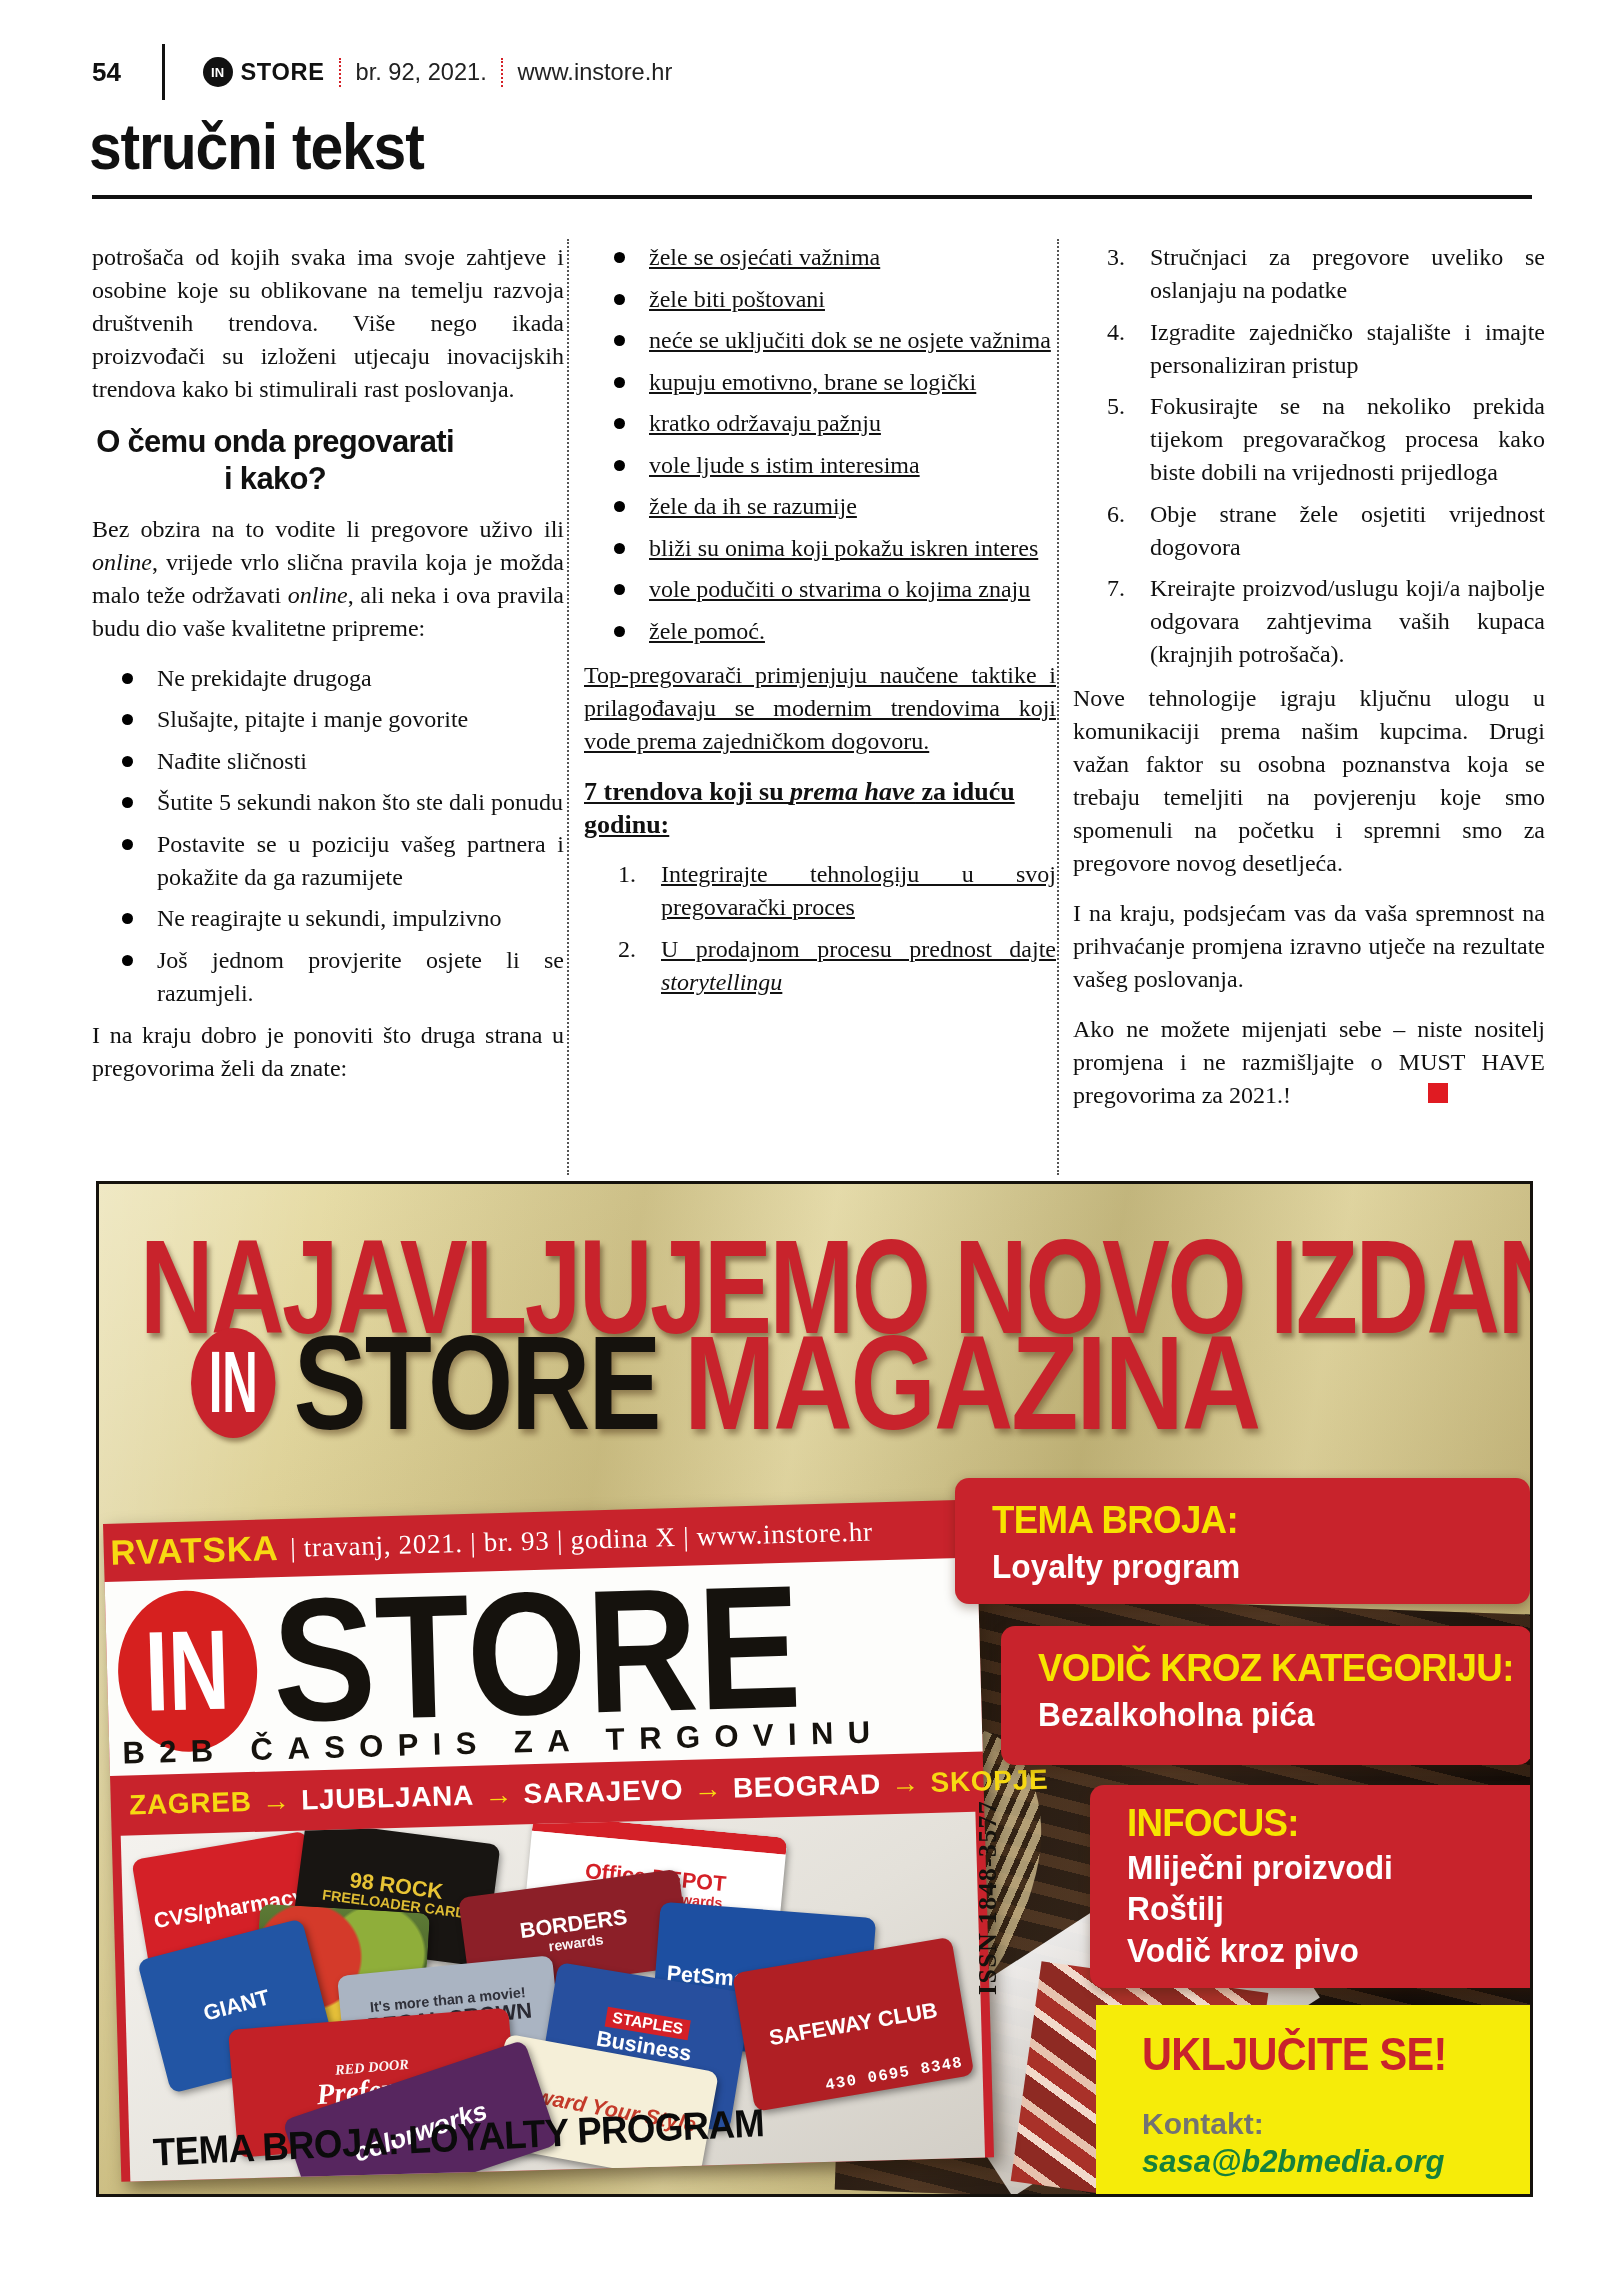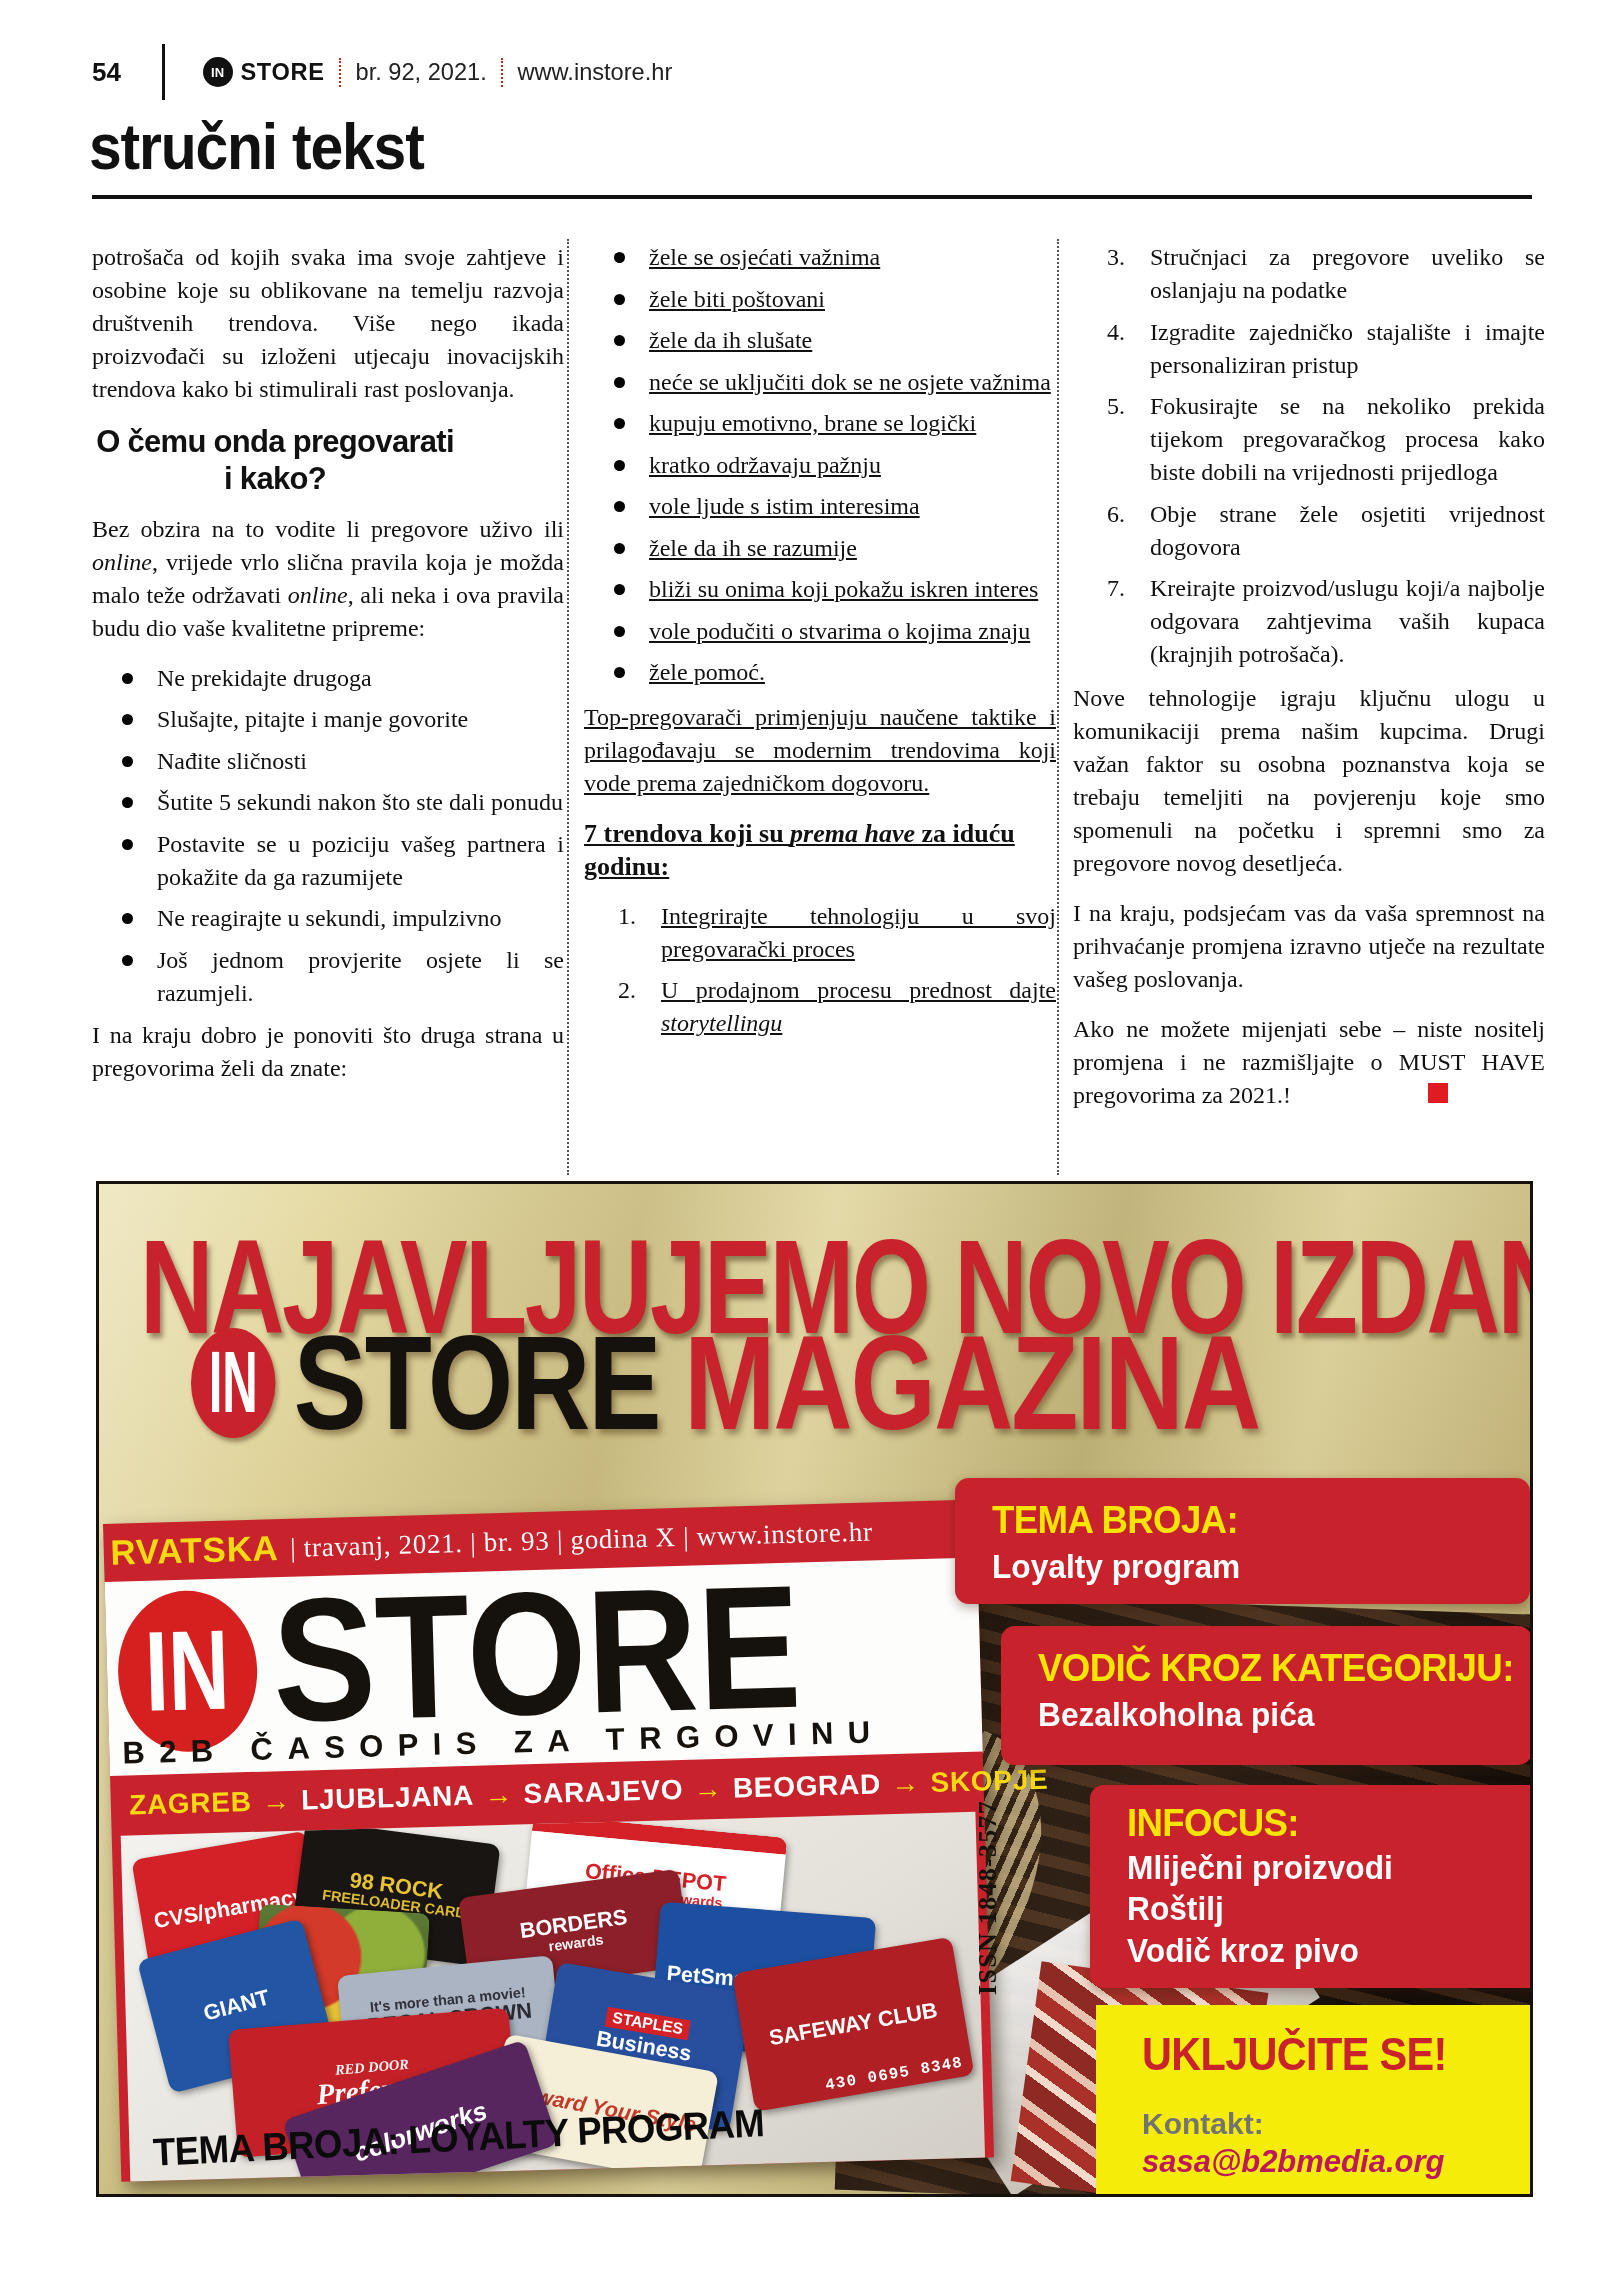--- a/index.html
+++ b/index.html
@@ -111,21 +111,21 @@
   #rbox1{left:856px;top:294px;width:575px;height:126px;}
   #rbox2{left:902px;top:442px;width:531px;height:139px;}
   #rbox3{left:991px;top:601px;width:528px;height:203px;padding-top:15.7px;}
   #rbox3 .rb-line{margin-top:3.9px;}
 
   
   #joinbox{position:absolute;left:997px;top:821px;width:434px;height:191px;background:#f6ec09;
            padding:22px 19.6px 13px 46px;box-sizing:border-box;}
   .join-title{color:#c8232c;font-weight:800;font-size:46px;letter-spacing:-0.7px;transform:scaleX(.9);transform-origin:left;white-space:nowrap;}
   .join-k{color:#737373;font-weight:800;font-size:30px;margin-top:26px;}
-  .join-e{color:#be185d;font-weight:800;font-style:italic;font-size:31px;margin-top:2.6px;}
+  .join-e{color:#15803d;font-weight:800;font-style:italic;font-size:31px;margin-top:2.6px;}
 </style>
 </head>
 <body>
 
 <div id="page">
 
   <div class="pg-header">
     <span class="pg-num">54</span>
     <span class="hdr-vline"></span>
     <span class="hdr-logo">IN</span>
@@ -152,21 +152,20 @@
     <div class="bullet">Šutite 5 sekundi nakon što ste dali ponudu</div>
     <div class="bullet">Postavite se u poziciju vašeg partnera i pokažite da ga razumijete</div>
     <div class="bullet">Ne reagirajte u sekundi, impulzivno</div>
     <div class="bullet">Još jednom provjerite osjete li se razumjeli.</div>
     <p style="margin-top:9.2px;">I na kraju dobro je ponoviti što druga strana u pregovorima želi da znate:</p>
   </div>
 
   <div class="col" id="col2">
     <div class="bullet">žele se osjećati važnima</div>
     <div class="bullet">žele biti poštovani</div>
-    <div class="bullet">žele da ih slušate</div>
     <div class="bullet">neće se uključiti dok se ne osjete važnima</div>
     <div class="bullet">kupuju emotivno, brane se logički</div>
     <div class="bullet">kratko održavaju pažnju</div>
     <div class="bullet">vole ljude s istim interesima</div>
     <div class="bullet">žele da ih se razumije</div>
     <div class="bullet">bliži su onima koji pokažu iskren interes</div>
     <div class="bullet">vole podučiti o stvarima o kojima znaju</div>
     <div class="bullet">žele pomoć.</div>
     <p style="margin-top:11.8px;">Top-pregovarači primjenjuju naučene taktike i prilagođavaju se modernim trendovima koji vode prema zajedničkom dogovoru.</p>
     <p class="bold-serif" style="text-align:left;font-size:26px;"><span style="font-weight: bold;">7 trendova koji su </span><span style="font-style: italic; font-weight: bold;">prema have</span><span style="font-weight: bold;"> za iduću godinu:</span></p>

